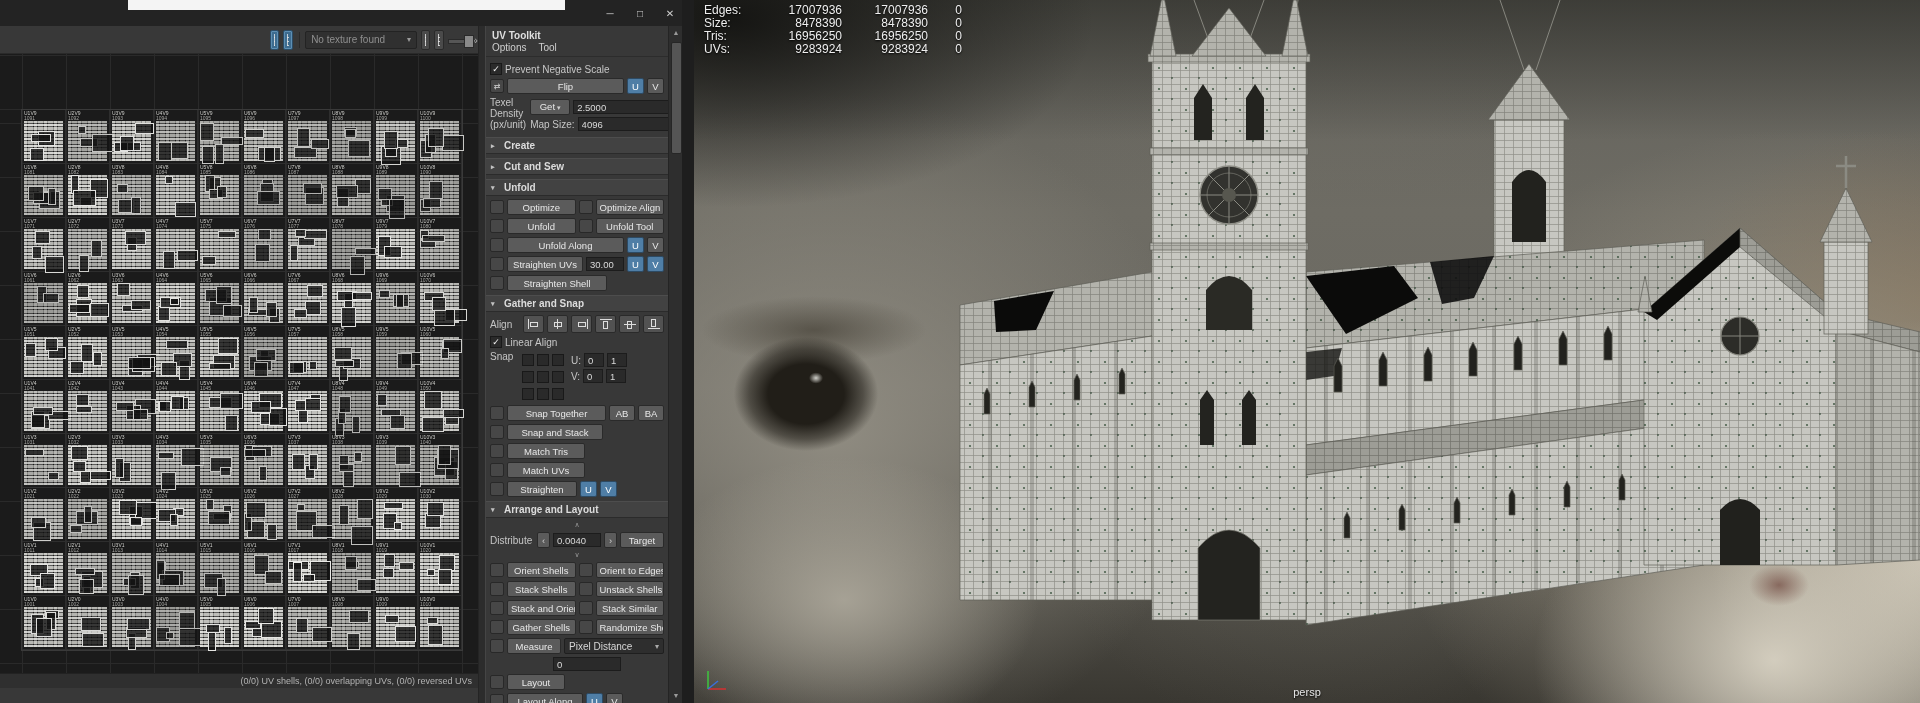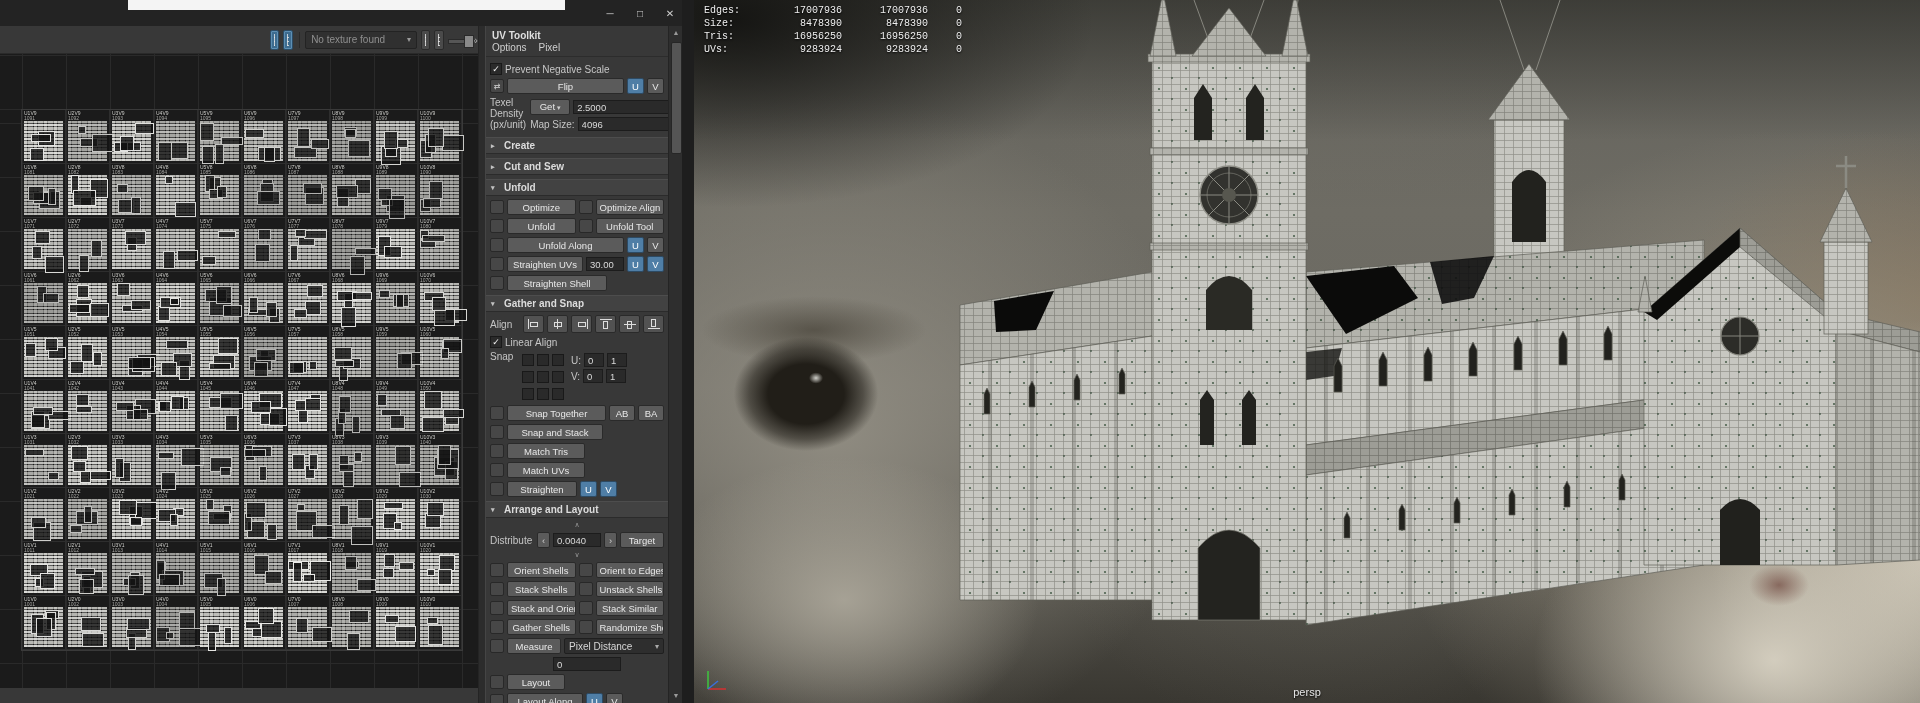--- a/index.html
+++ b/index.html
@@ -112,21 +112,21 @@
       radial-gradient(95px 80px at 1152px 428px, #16130e 0 42%, rgba(25,22,16,.5) 62%, transparent 78%),
       radial-gradient(40px 28px at 1085px 585px, rgba(122,86,76,.8), transparent 75%),
       radial-gradient(300px 240px at 1080px 660px, rgba(215,209,194,.95), transparent 80%),
       radial-gradient(260px 300px at 1226px 560px, rgba(206,199,183,.9), transparent 80%),
       radial-gradient(520px 430px at 1120px 480px, rgba(166,157,139,.9), transparent 82%),
       radial-gradient(300px 220px at 1226px 300px, rgba(122,106,84,.85), transparent 80%),
       radial-gradient(400px 500px at 620px 350px, rgba(110,108,100,.5), transparent 80%),
       linear-gradient(180deg,#61605a 0%,#6e6c64 30%,#6b6962 55%,#4e4c45 85%,#393731 100%);}
   .model{position:absolute;left:0;top:0;pointer-events:none;}
   .hud{position:absolute;left:10px;top:4px;z-index:5;}
-  .hud-row{display:grid;grid-template-columns:46px 92px 86px 34px;font-size:10px;line-height:13px;color:#efefef;text-shadow:0 1px 2px #000;font-family:Liberation Mono, monospace;}
+  .hud-row{display:grid;grid-template-columns:46px 92px 86px 34px;font-size:12px;line-height:13px;color:#efefef;text-shadow:0 1px 2px #000;}
   .hud-label{text-align:left;} .hud-num,.hud-zero{text-align:right;}
   .camera-label{position:absolute;left:50%;bottom:5px;transform:translateX(-50%);font-size:11px;color:#e6e6e6;text-shadow:0 1px 2px #000;z-index:5;}
   .axis-gizmo{position:absolute;left:6px;bottom:8px;z-index:5;}
 </style>
 </head>
 <body>
 
 <div id="root">
 
   <section class="uv-window">
@@ -1072,29 +1072,30 @@
           </div>
           <div class="udim-cell">
             <div class="tilefill" style="opacity: 0.91;">
               <div class="shell" style="left: 7px; top: 10px; width: 11px; height: 7px;"></div>
               <div class="shell" style="left: 8px; top: 18px; width: 15px; height: 20px;"></div>
             </div>
             <div class="udim-uv">U10V0</div>
             <div class="udim-num">1010</div>
           </div>
         </div>
+      <div class="canvas-status">(0/0) UV shells, (0/0) overlapping UVs, (0/0) reversed UVs</div>
     </div>
 
     <div class="splitter"></div>
 
     <aside class="toolkit">
       <div class="tk-title">UV Toolkit</div>
       <div class="tk-menubar">
         <span>Options</span>
-        <span>Pixel</span>
+        <span>Tool</span>
       </div>
       <div class="tk-body">
 
         <div class="row">
           <span class="cb">
               <i>✓</i>
             </span>
           <span class="lbl">Prevent Negative Scale</span>
         </div>
 

